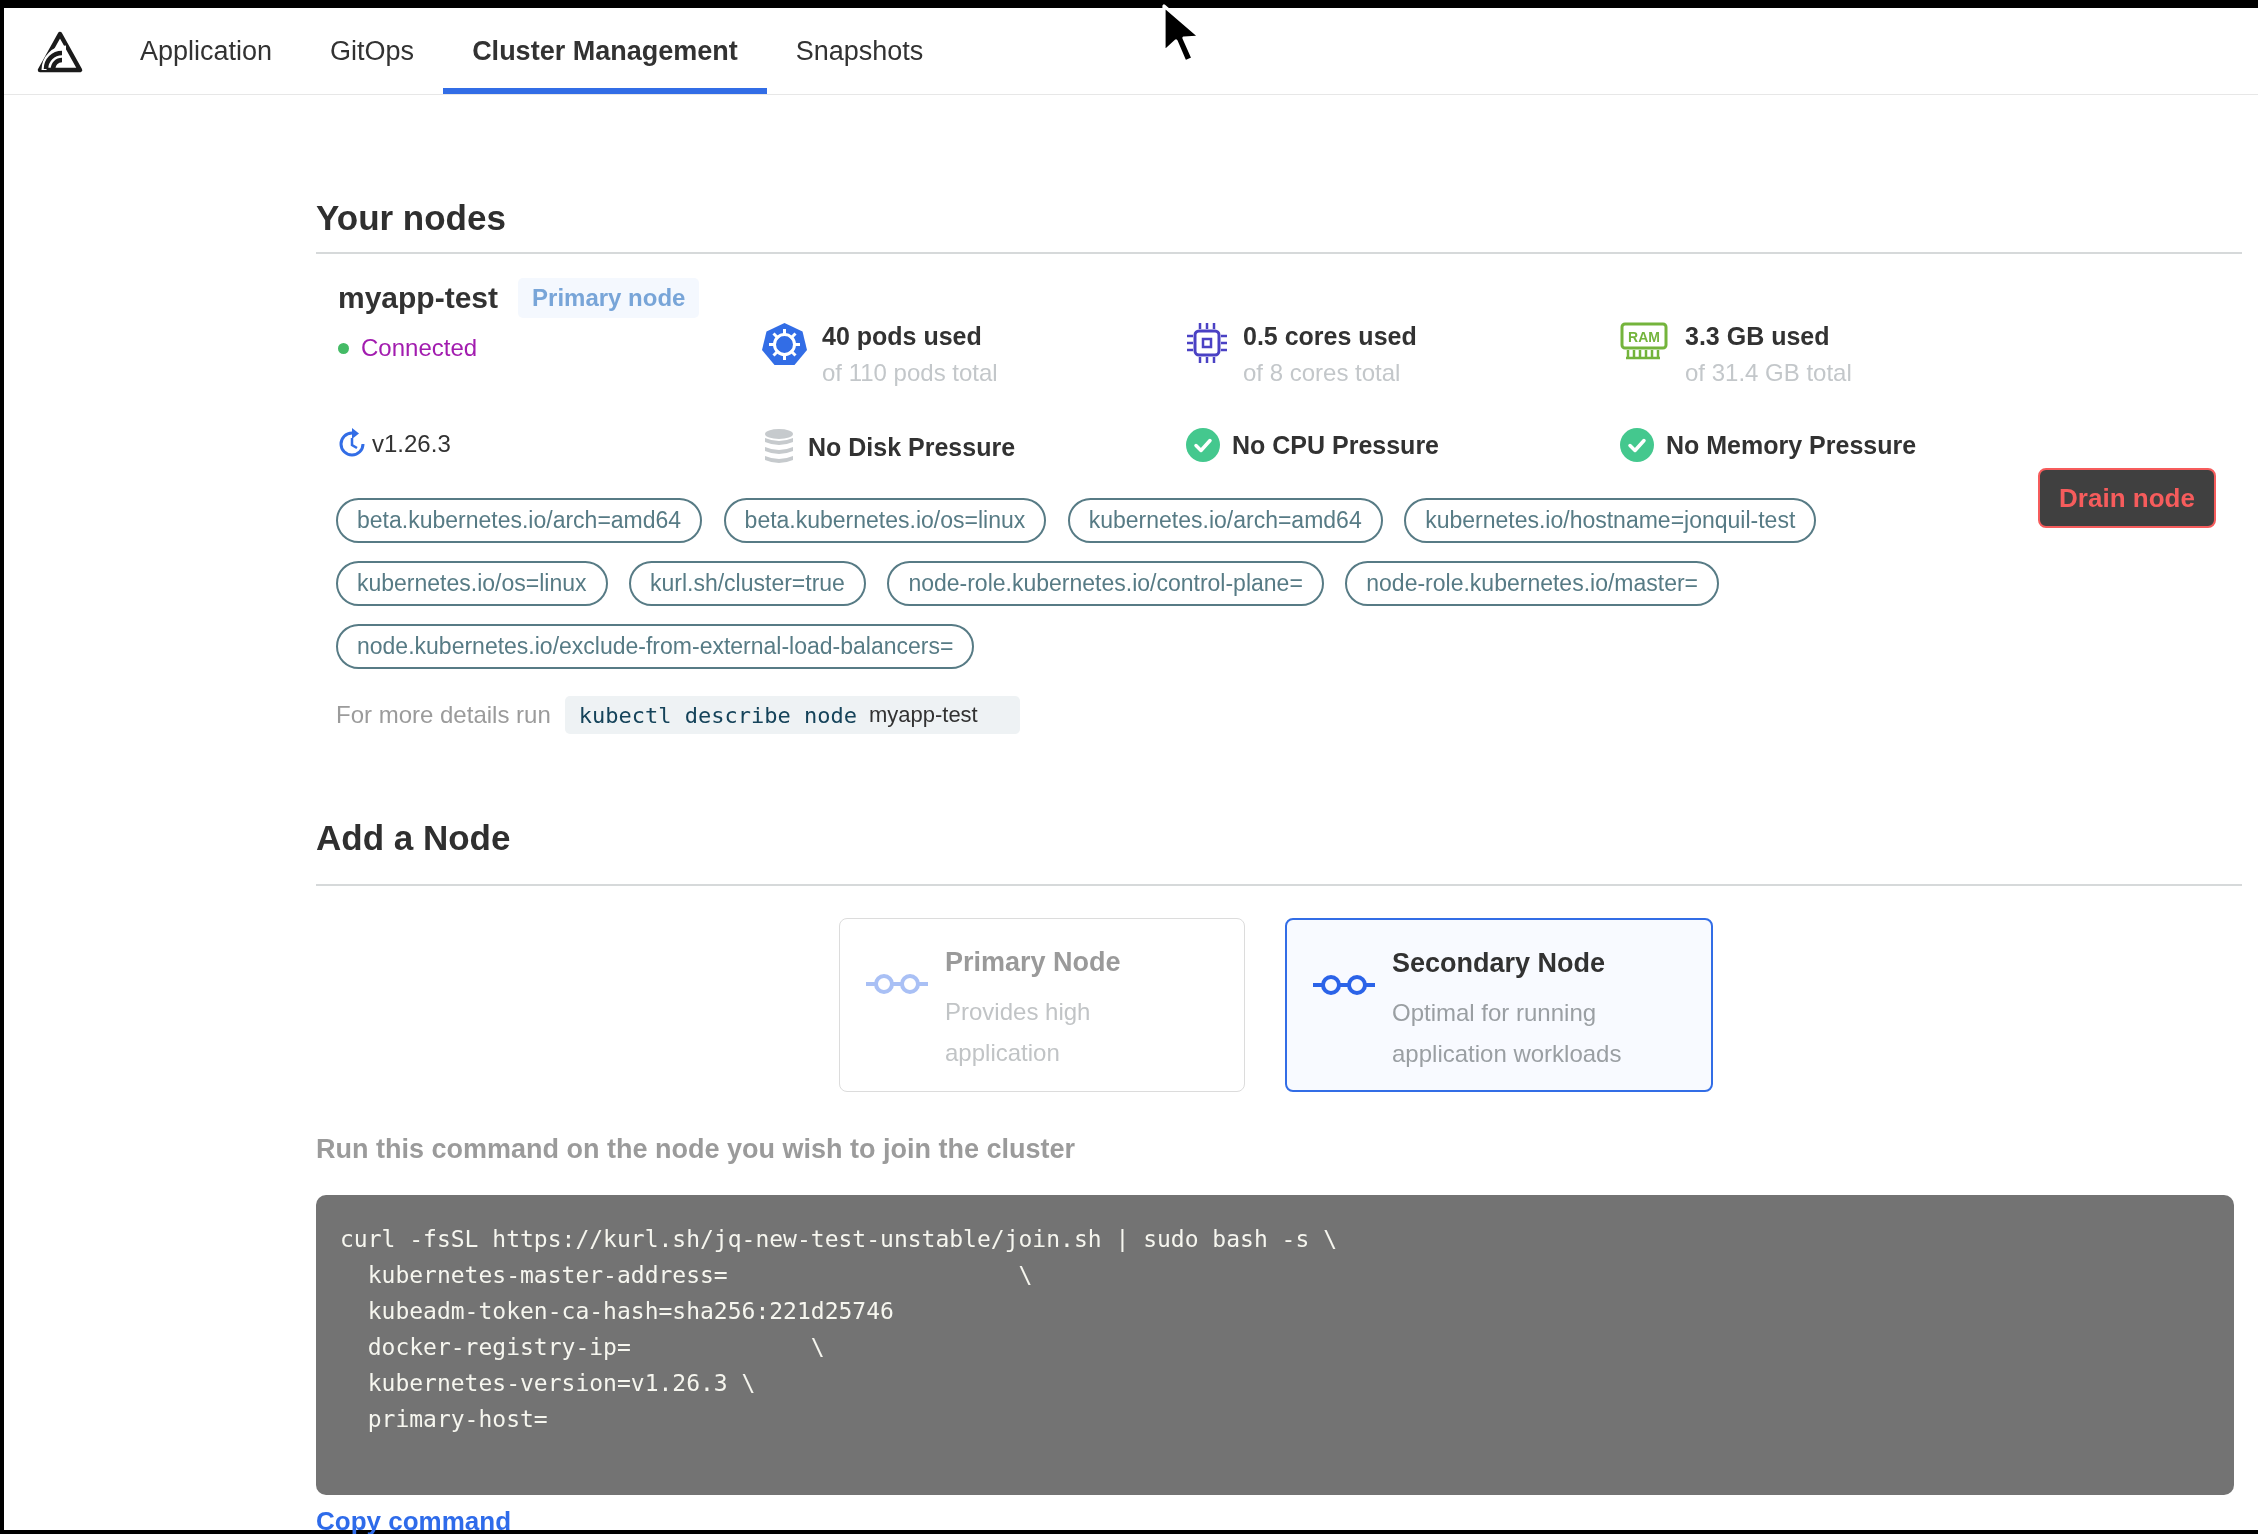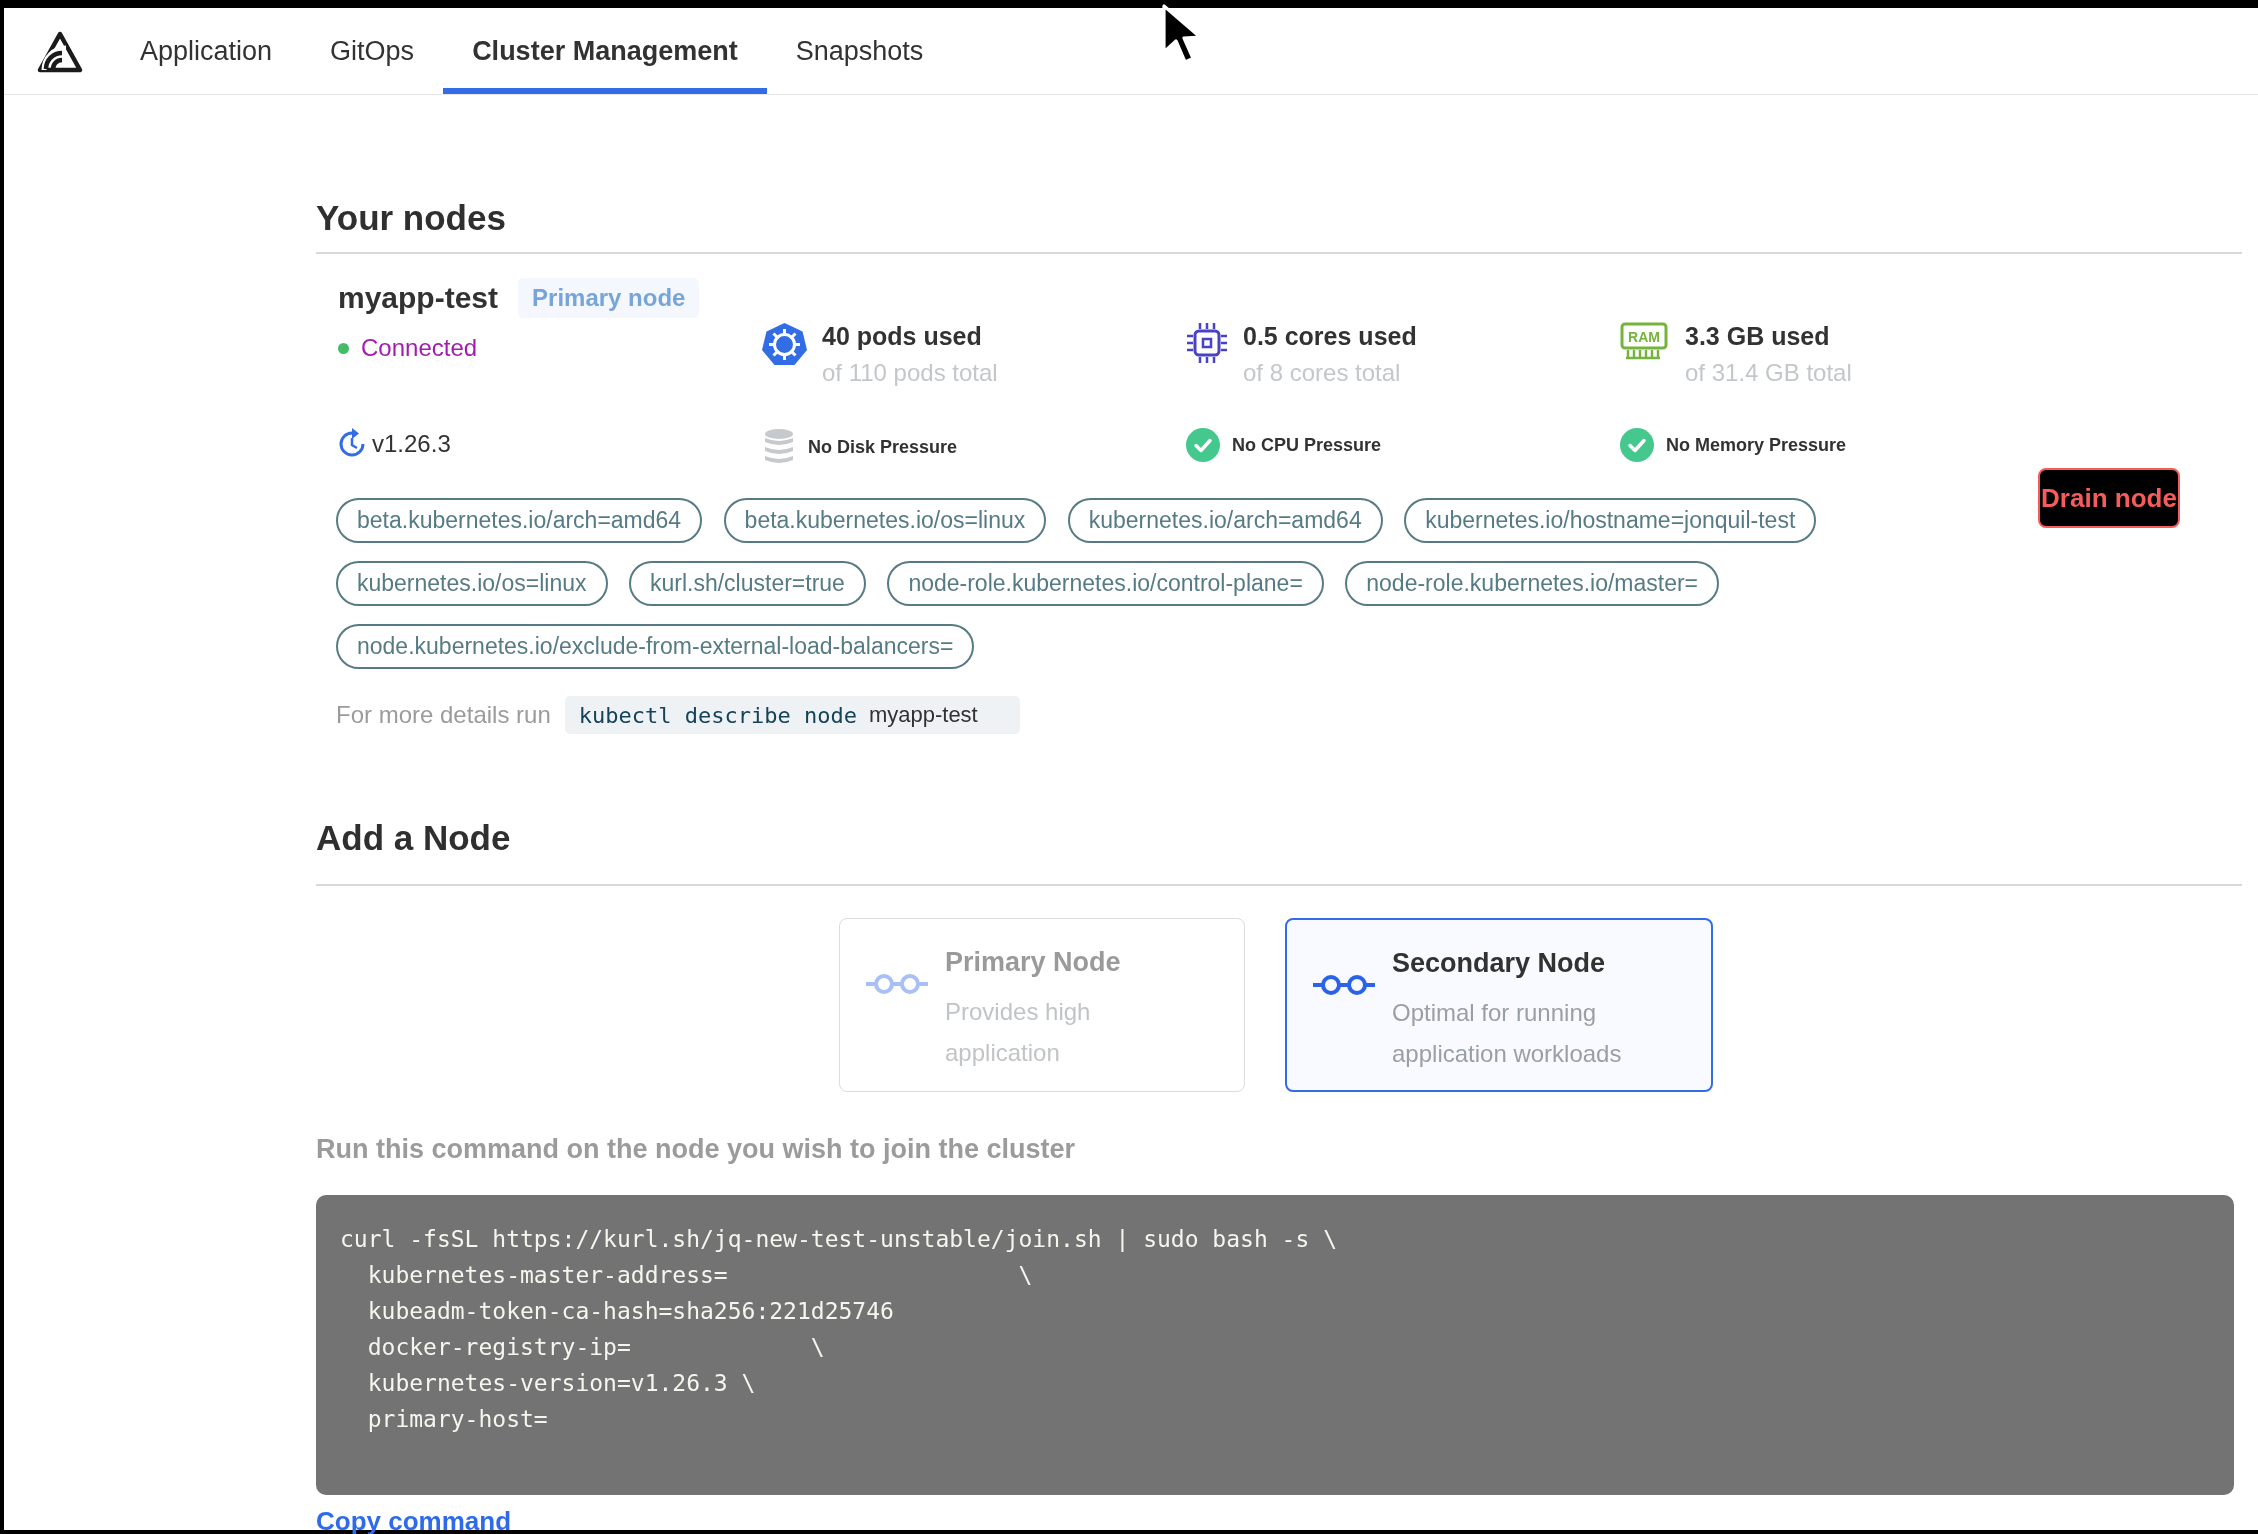--- a/index.html
+++ b/index.html
@@ -32,33 +32,33 @@
   .node-name { font-size:30px; font-weight:700; }
   .badge-primary { font-size:24px; font-weight:600; color:#78a5d8; background:#f4f8fe; padding:6px 14px; border-radius:5px; }
 
   .status-row { position:absolute; left:338px; top:334px; display:flex; align-items:center; gap:12px; font-size:24px; color:#a21caf; }
   .dot { width:11px; height:11px; border-radius:50%; background:#44bb66; }
 
   .stat { position:absolute; display:flex; gap:15px; }
   .stat .txt .val { font-size:25px; font-weight:600; color:#323232; }
   .stat .txt .tot { font-size:24px; color:#c3c7ca; margin-top:8px; }
 
-  .cond { position:absolute; display:flex; align-items:center; gap:12px; font-size:18px; font-weight:600; color:#323232; }
+  .cond { position:absolute; display:flex; align-items:center; gap:12px; font-size:25px; font-weight:600; color:#323232; }
   .version { position:absolute; display:flex; align-items:center; gap:4px; font-size:24px; font-weight:400; color:#323232; }
 
   .pills { position:absolute; left:336px; top:498px; width:1600px; }
   .pill { display:inline-block; font-size:23px; font-weight:500; color:#577b85; border:2px solid #577b85;
           border-radius:24px; padding:7px 19px; margin:0 17px 18px 0; }
 
   .details-row { position:absolute; left:336px; top:696px; display:flex; align-items:center; gap:14px; font-size:24px; color:#9b9b9b; }
   .code-chip { background:#eef2f4; border-radius:5px; padding:6px 42px 6px 14px; display:flex; align-items:center; gap:12px;text-align:right; }
   .code-chip .mono { font-family:"DejaVu Sans Mono", monospace; font-size:22px; color:#15435a; }
   .code-chip .plain { font-family:"Liberation Sans", sans-serif; font-size:22px; color:#323232; }
 
-  .drain-btn { position:absolute; left:2038px; top:468px; width:142px; height:60px; background:#000000;
+  .drain-btn { position:absolute; left:2038px; top:468px; width:178px; height:60px; background:#404040;
                border:2px solid #f65c5c; border-radius:8px; color:#f65c5c; font-size:26px; font-weight:700;
                display:flex; align-items:center; justify-content:center; cursor:pointer; font-family:"Liberation Sans",sans-serif; }
 
   
   .node-card { position:absolute; top:918px; height:174px; border-radius:8px; background:#fff; border:1px solid #dcdcdc; cursor:pointer; }
   .node-card.selected { border:2px solid #326de6; background:#f8faff; }
   .node-card .icon-wrap { position:absolute; left:26px; top:52px; }
   .node-card .card-title { position:absolute; left:105px; top:28px; font-size:27px; font-weight:600; }
   .node-card .card-desc  { position:absolute; left:105px; top:72px; font-size:24px; line-height:41px; }
   #card-primary { left:839px; width:406px; }

